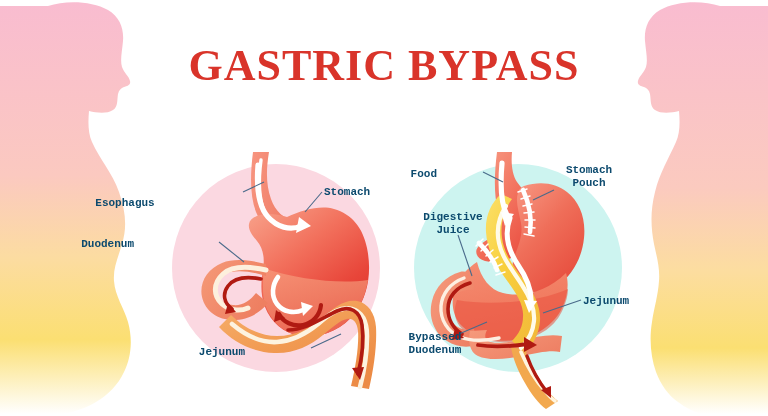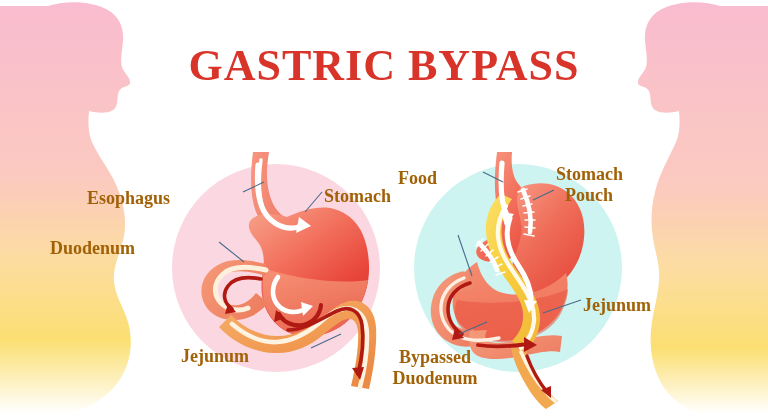--- a/index.html
+++ b/index.html
@@ -33,25 +33,25 @@
     font-family: "Liberation Serif", "DejaVu Serif", serif;
     font-weight: bold;
     font-size: 44px;
     letter-spacing: 1px;
     color: #d9342a;
     line-height: 1;
     white-space: nowrap;
   }
   .callout {
     position: absolute;
-    font-family: Liberation Serif, serif;
+    font-family: Liberation Mono, monospace;
     font-weight: bold;
-    font-size: 18px;
+    font-size: 11px;
     line-height: 1.15;
-    color: #a16207;
+    color: #0c4a6e;
     white-space: pre-line;
   }
   .callout.right-align { text-align: right; }
   .callout.center-align { text-align: center; }
   .callout.left-align { text-align: left; }
 </style>
 </head>
 <body>
 
 <div id="infographic">
@@ -370,25 +370,27 @@
 
     <g stroke="#4a6a8a" stroke-width="1.1" fill="none">
       <line x1="483" y1="172" x2="503" y2="182"></line>
       <line x1="554" y1="190" x2="533" y2="200"></line>
       <line x1="458" y1="235" x2="472" y2="276"></line>
       <line x1="581" y1="300" x2="543" y2="313"></line>
       <line x1="459" y1="334" x2="487" y2="322"></line>
     </g>
   </svg>
 
-  <div class="callout right-align" style="left:87px; top:188px; width:76px;">Esophagus</div>
+  <div class="callout right-align" style="left:87px; top:197px; width:76px;text-align:center;">Esophagus</div>
   <div class="callout left-align" style="left:324px; top:186px; width:70px;">Stomach</div>
   <div class="callout right-align" style="left:50px; top:238px; width:84px;">Duodenum</div>
   <div class="callout right-align" style="left:181px; top:346px; width:64px;">Jejunum</div>
 
   <div class="callout right-align" style="left:395px; top:168px; width:42px;">Food</div>
   <div class="callout center-align" style="left:556px; top:164px; width:66px;">Stomach
 Pouch</div>
+  <div class="callout center-align" style="left:417px; top:211px; width:72px;">Digestive
+Juice</div>
   <div class="callout left-align" style="left:583px; top:295px; width:66px;">Jejunum</div>
-  <div class="callout center-align" style="left:392px; top:331px; width:86px;margin-top:16px;">Bypassed
+  <div class="callout center-align" style="left:392px; top:331px; width:86px;">Bypassed
 Duodenum</div>
 
 </div>
 
 </body></html>

